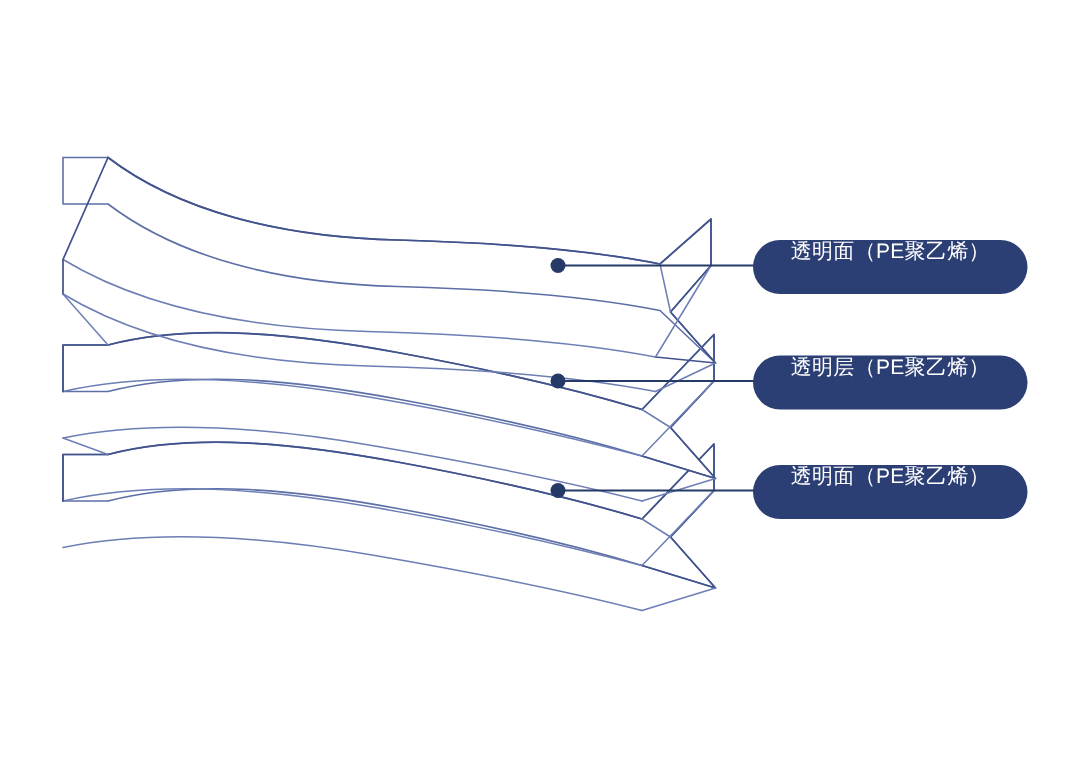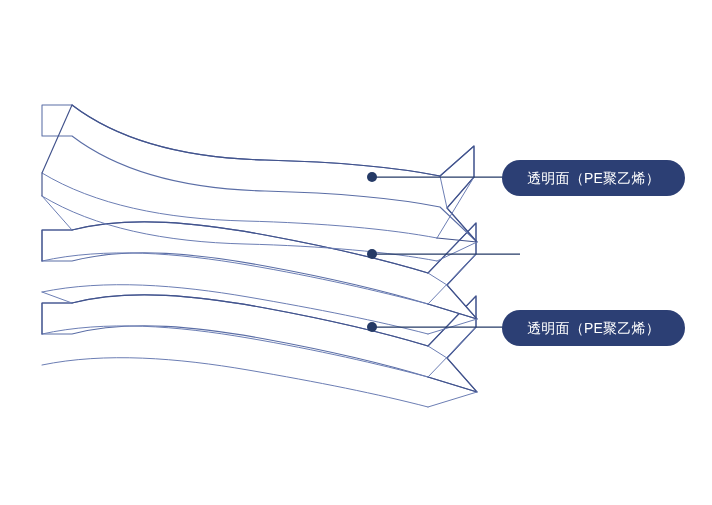--- a/index.html
+++ b/index.html
@@ -58,21 +58,20 @@
   .leader-dot {
     fill: #253a66;
   }
   .pill {
     position: absolute;
     box-sizing: border-box;
     background: #2c3f74;
     border-radius: 999px;
     color: #ffffff;
     display: flex;
-    align-items: center;
     justify-content: center;
     font-size: 14px;
     letter-spacing: 0.2px;
     white-space: nowrap;
     font-family: "Liberation Sans", "DejaVu Sans", sans-serif;
   }
   .pill-label {
     display: block;
     line-height: 1;
   }
@@ -182,18 +181,21 @@
 
       <line class="leader-line" x1="372" y1="327" x2="520" y2="327"></line>
       <circle class="leader-dot" cx="372" cy="327" r="5"></circle>
     </g>
   </svg>
 
   <div class="pill" style="left:502px; top:160px; width:183px; height:36px;">
     <span class="pill-label">透明面（PE聚乙烯）</span>
   </div>
 
+  <div class="pill" style="left:502px; top:237px; width:183px; height:36px;">
+    <span class="pill-label">透明层（PE聚乙烯）</span>
+  </div>
 
   <div class="pill" style="left:502px; top:310px; width:183px; height:36px;">
     <span class="pill-label">透明面（PE聚乙烯）</span>
   </div>
 
 </div>
 
 </body></html>

